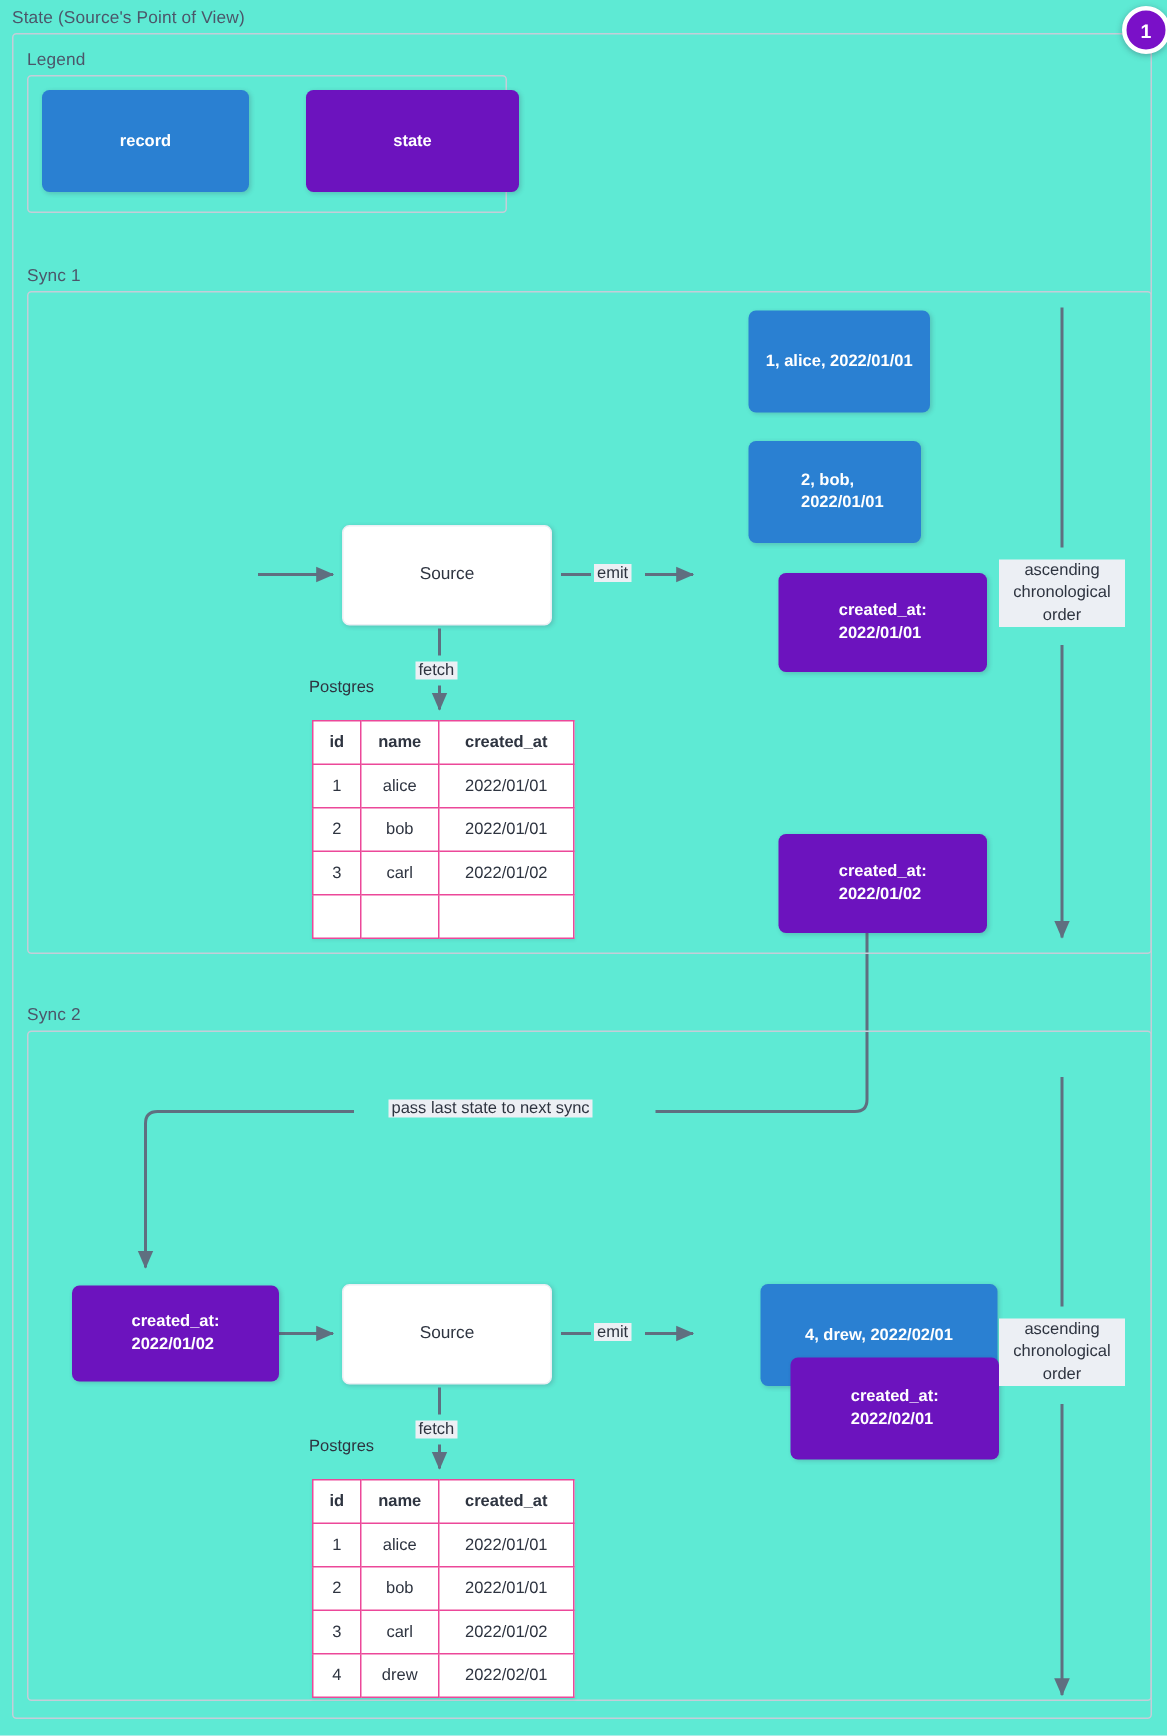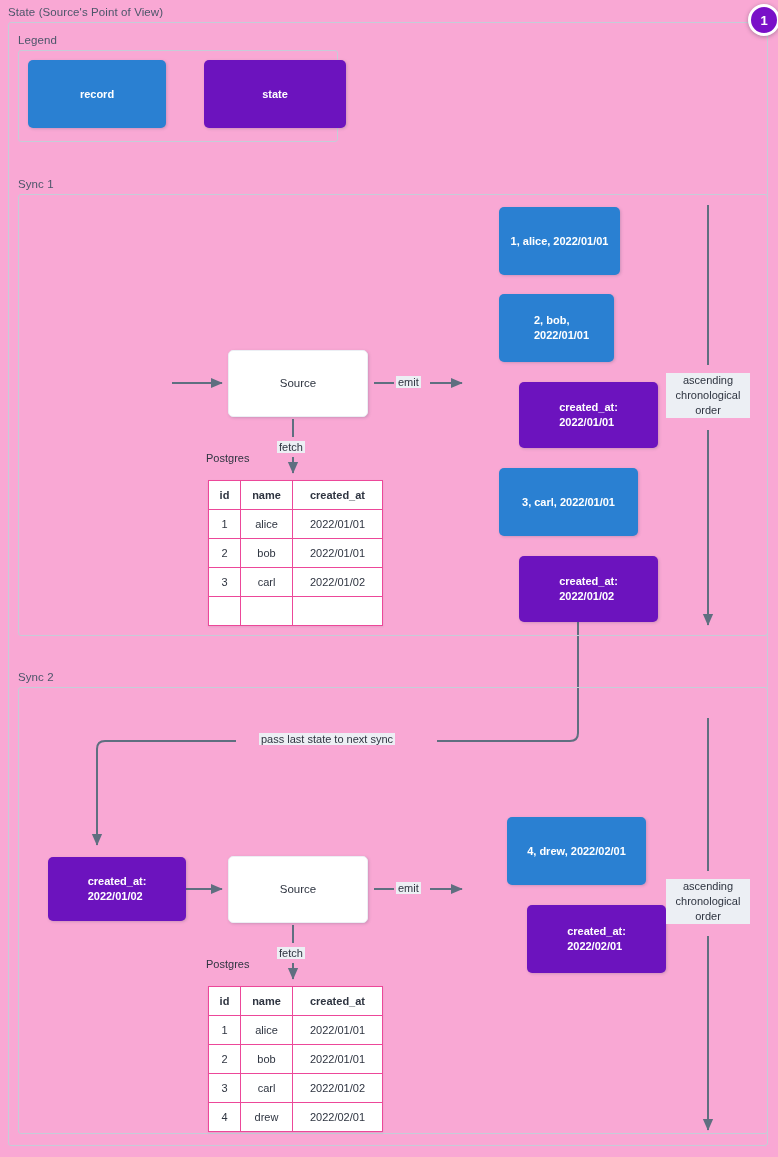--- a/index.html
+++ b/index.html
@@ -8,21 +8,21 @@
     background: #eceff4;
   }
   body {
     font-family: "Liberation Sans", sans-serif;
     color: #2e3440;
   }
   #canvas {
     position: relative;
     width: 778px;
     height: 1157px;
-    background: #f9a8d4;
+    background: #5eead4;
     overflow: hidden;
   }
   svg.wires {
     position: absolute;
     left: 0; top: 0;
     width: 778px;
     height: 1157px;
     pointer-events: none;
   }
 
@@ -238,23 +238,20 @@
   <div class="node record" style="left:499px; top:207px; width:121px; height:68px; white-space:pre-line;">
     <span>1, alice, 2022/01/01</span>
   </div>
   <div class="node record" style="left:499px; top:294px; width:115px; height:68px; white-space:pre-line;padding-left:35px;">
     <span>2, bob, 2022/01/01</span>
   </div>
   <div class="node state" style="left:499px; top:382px; width:139px; height:66px; white-space:pre-line;">
     <span>created_at:
 2022/01/01</span>
   </div>
-  <div class="node record" style="left:499px; top:468px; width:139px; height:68px; white-space:pre-line;">
-    <span>3, carl, 2022/01/01</span>
-  </div>
   <div class="node state" style="left:499px; top:556px; width:139px; height:66px; white-space:pre-line;">
     <span>created_at:
 2022/01/02</span>
   </div>
 
   <div class="side-label" style="left:666px; top:373px; width:84px;">ascending
 chronological
 order</div>
 
   <div class="frame-title" style="left:18px; top:671px;">Sync 2</div>
@@ -303,21 +300,21 @@
         <td>2022/01/02</td>
       </tr>
       <tr>
         <td>4</td>
         <td>drew</td>
         <td>2022/02/01</td>
       </tr>
     </tbody>
   </table>
 
-  <div class="node record" style="left:507px; top:817px; width:139px; height:68px; white-space:pre-line;">
+  <div class="node record" style="left:507px; top:856px; width:158px; height:68px; white-space:pre-line;">
     <span>4, drew, 2022/02/01</span>
   </div>
   <div class="node state" style="left:507px; top:905px; width:139px; height:68px; white-space:pre-line;">
     <span>created_at:
 2022/02/01</span>
   </div>
 
   <div class="side-label" style="left:666px; top:879px; width:84px;">ascending
 chronological
 order</div>

